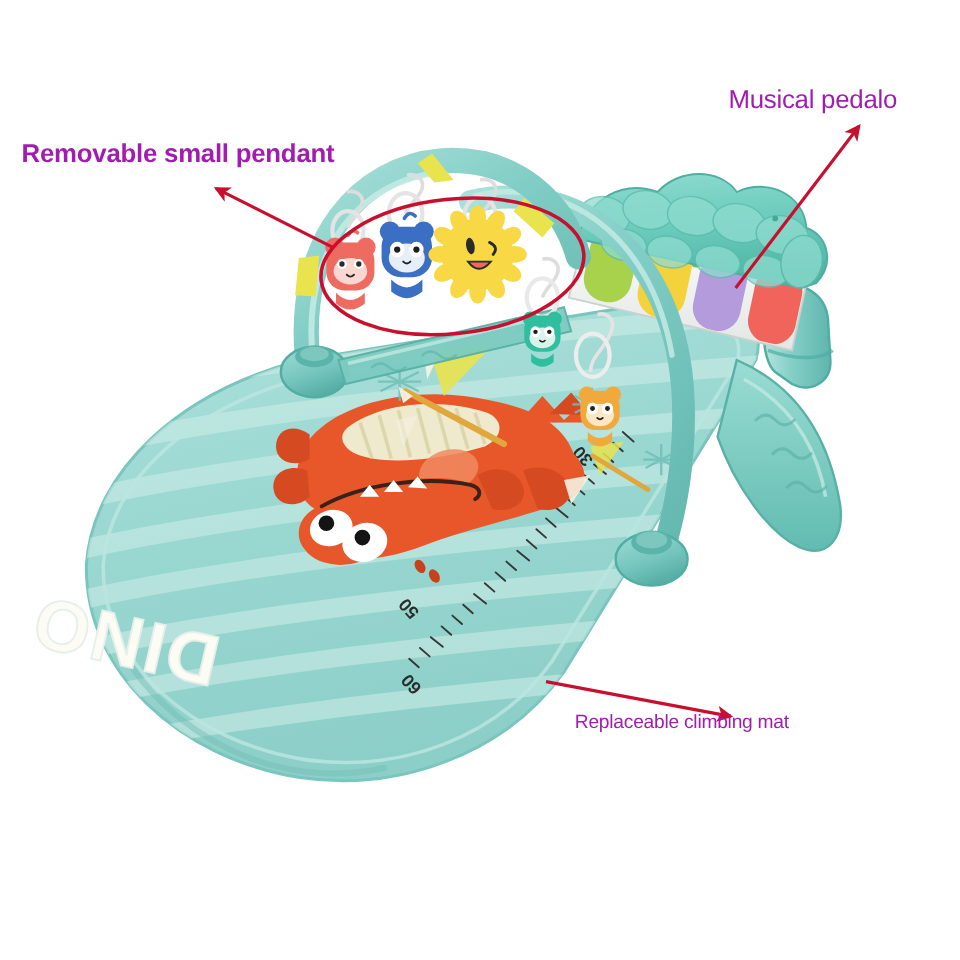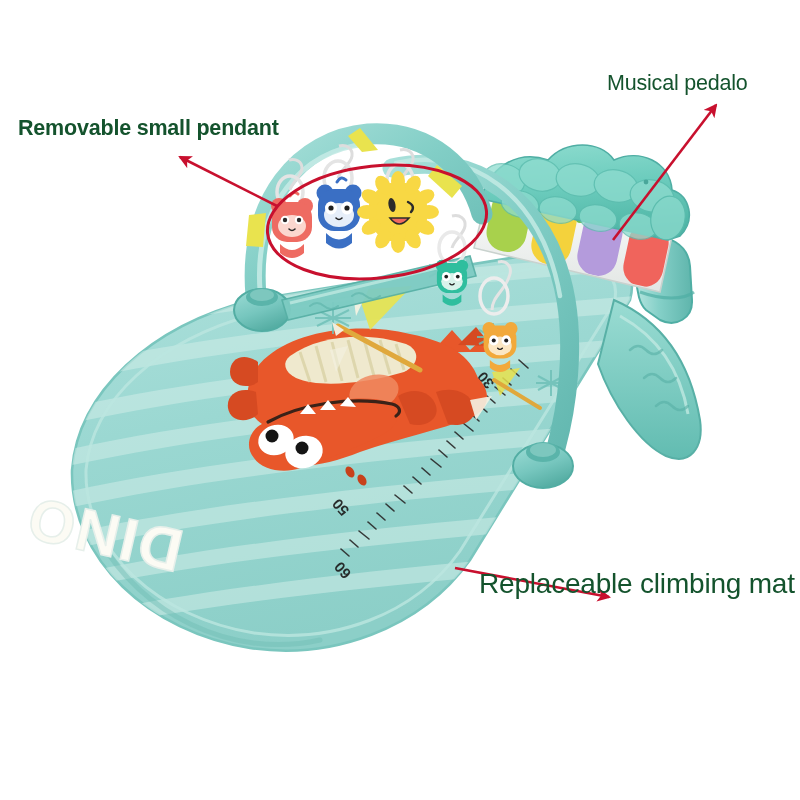--- a/index.html
+++ b/index.html
@@ -17,30 +17,30 @@
     overflow:hidden;
   }
   svg.layer{
     position:absolute;
     top:0;left:0;
     width:800px;height:800px;
     overflow:visible;
   }
   .anno-label{
     position:absolute;
-    color:#14532d;
+    color:#a21caf;
     font-family:"Liberation Sans", sans-serif;
     font-weight:400;
     white-space:nowrap;
     letter-spacing:-0.2px;
     user-select:none;
   }
   #label-pendant{ left:18px;  top:116px; font-size:21.5px;font-weight:bold; }
   #label-pedalo { left:607px; top:71px;  font-size:21.5px; }
-  #label-mat    { left:479px; top:568px; font-size:28px; }
+  #label-mat    { left:479px; top:594px; font-size:16px; }
 </style>
 </head>
 <body>
 
 <div id="stage">
 
   <svg class="layer" viewBox="0 0 800 800" aria-hidden="true">
     <defs>
       <linearGradient id="matGrad" x1="0" y1="0" x2="0.3" y2="1">
         <stop offset="0%" stop-color="#AFE1DC"></stop>

